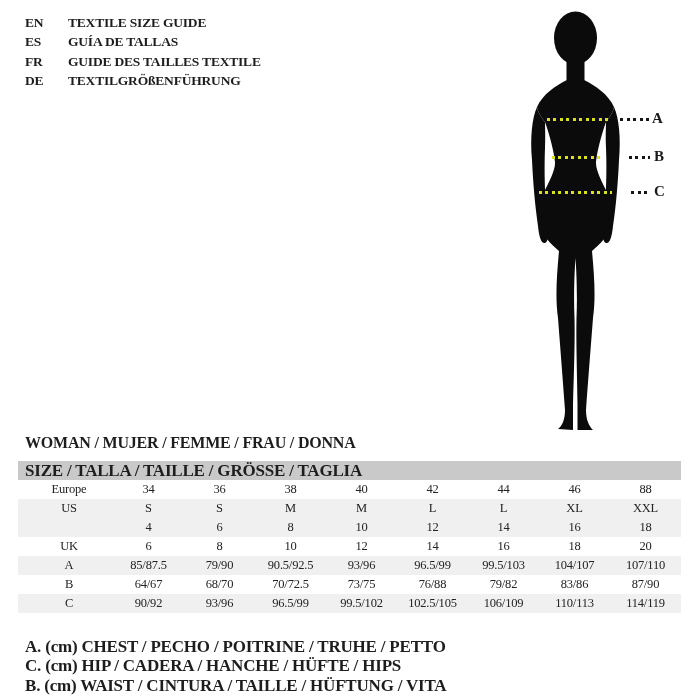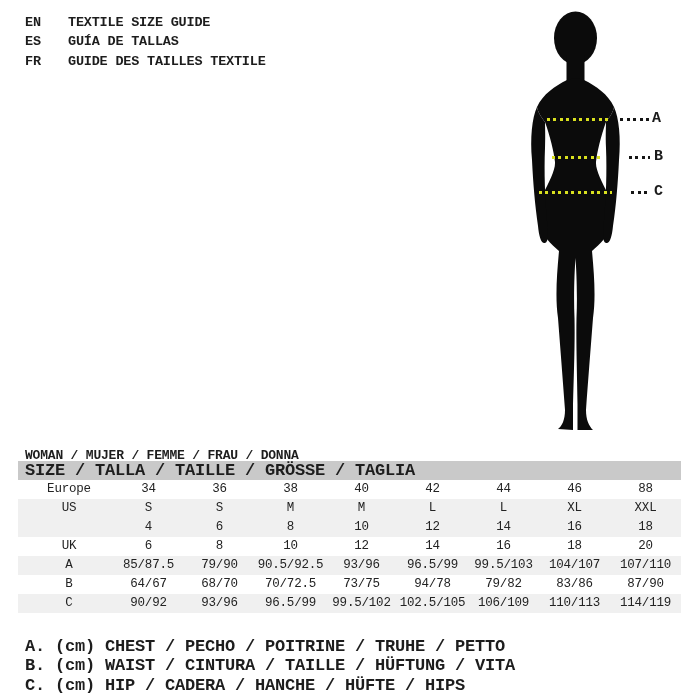--- a/index.html
+++ b/index.html
@@ -1,18 +1,18 @@
 <!DOCTYPE html>
 <html style="--accent: #d9e01f; --header-bg: #c9c9c9; --row-shade: #f0f0f0; --text: #1d1d1d;"><head>
 <meta charset="utf-8">
 <style>
   html,body{margin:0;padding:0;background:#fff;}
   .canvas{
     position:relative;width:700px;height:700px;background:#ffffff;overflow:hidden;
-    font-family:Liberation Mono, monospace;color:var(--text,#1d1d1d);
+    font-family:Liberation Serif, serif;color:var(--text,#1d1d1d);
     letter-spacing:-0.2px;
   }
   
   .lang-list{position:absolute;left:25px;top:13px;margin:0;padding:0;list-style:none;}
   .lang-list li{height:19.3px;line-height:19.3px;font-size:13.5px;font-weight:700;white-space:nowrap;}
   .lang-code{display:inline-block;width:43px;}
   
   .figure-svg{position:absolute;left:529px;top:10px;width:100px;height:421px;}
   .dash{position:absolute;height:3px;background-image:repeating-linear-gradient(90deg,currentColor 0 3px,transparent 3px 6.5px);}
   .dash.accent{color:var(--accent,#d9e01f);}
@@ -21,21 +21,21 @@
   .dashA-y{left:547px;top:118px;width:62px}
   .dashA-k{left:620px;top:118px;width:29px}
   .labA{left:652px;top:110px}
   .dashB-y{left:552px;top:156px;width:50px}
   .dashB-k{left:629px;top:156px;width:21px}
   .labB{left:654px;top:148px}
   .dashC-y{left:539px;top:191px;width:73px}
   .dashC-k{left:631px;top:191px;width:19px}
   .labC{left:654px;top:183px}
   
-  .gender-title{position:absolute;left:25px;top:448px;font-size:13px;font-weight:700;}
+  .gender-title{position:absolute;left:25px;top:434px;font-size:16px;font-weight:700;}
   
   .table-header{
     position:absolute;left:18px;top:461px;width:656px;height:19px;line-height:19px;
     background:var(--header-bg,#c9c9c9);padding-left:7px;font-size:17px;font-weight:700;
   }
   table.size-table{
     position:absolute;left:18px;top:480px;width:663px;border-collapse:collapse;table-layout:fixed;
     font-size:12.5px;color:#232323;
   }
   table.size-table td{height:19px;padding:0;text-align:center;font-weight:400;line-height:19px;}
@@ -48,20 +48,21 @@
 </style>
 </head>
 <body>
 
 <div class="canvas">
 
   <ul class="lang-list" id="langList">
       <li><span class="lang-code">EN</span><span>TEXTILE SIZE GUIDE</span></li>
       <li><span class="lang-code">ES</span><span>GUÍA DE TALLAS</span></li>
       <li><span class="lang-code">FR</span><span>GUIDE DES TAILLES TEXTILE</span></li>
+      <li><span class="lang-code">DE</span><span>TEXTILGRÖßENFÜHRUNG</span></li>
     </ul>
 
   <svg class="figure-svg" viewBox="0 0 100 421" aria-hidden="true">
     <g fill="#0b0b0b">
       <ellipse cx="46.5" cy="28" rx="21.5" ry="26.5"></ellipse>
       <rect x="37.5" y="45" width="18" height="33"></rect>
       <path d="M38,70
         C26,76 14,84 8,97 C9,103 13,108 16,112 C21,126 25,142 26,152
         C26.5,160 20,172 14,184 C9,193 7.5,203 10,213 C13,226 22,234 30,241
         C28,263 26,288 29,308 C31,334 34,372 36,400 C36,410 33,416 29,419
@@ -166,38 +167,38 @@
           <td>99.5/103</td>
           <td>104/107</td>
           <td>107/110</td>
         </tr>
         <tr>
           <td class="rowlabel">B</td>
           <td>64/67</td>
           <td>68/70</td>
           <td>70/72.5</td>
           <td>73/75</td>
-          <td>94/78</td>
+          <td>76/88</td>
           <td>79/82</td>
           <td>83/86</td>
           <td>87/90</td>
         </tr>
         <tr class="shaded">
           <td class="rowlabel">C</td>
           <td>90/92</td>
           <td>93/96</td>
           <td>96.5/99</td>
           <td>99.5/102</td>
           <td>102.5/105</td>
           <td>106/109</td>
           <td>110/113</td>
           <td>114/119</td>
         </tr>
       </tbody>
   </table>
 
   <div class="legend" id="legendList">
       <div>A. (cm) CHEST / PECHO / POITRINE / TRUHE / PETTO</div>
+      <div>C. (cm) HIP / CADERA / HANCHE / HÜFTE / HIPS</div>
       <div>B. (cm) WAIST / CINTURA / TAILLE / HÜFTUNG / VITA</div>
-      <div>C. (cm) HIP / CADERA / HANCHE / HÜFTE / HIPS</div>
     </div>
 
 </div>
 
 </body></html>

